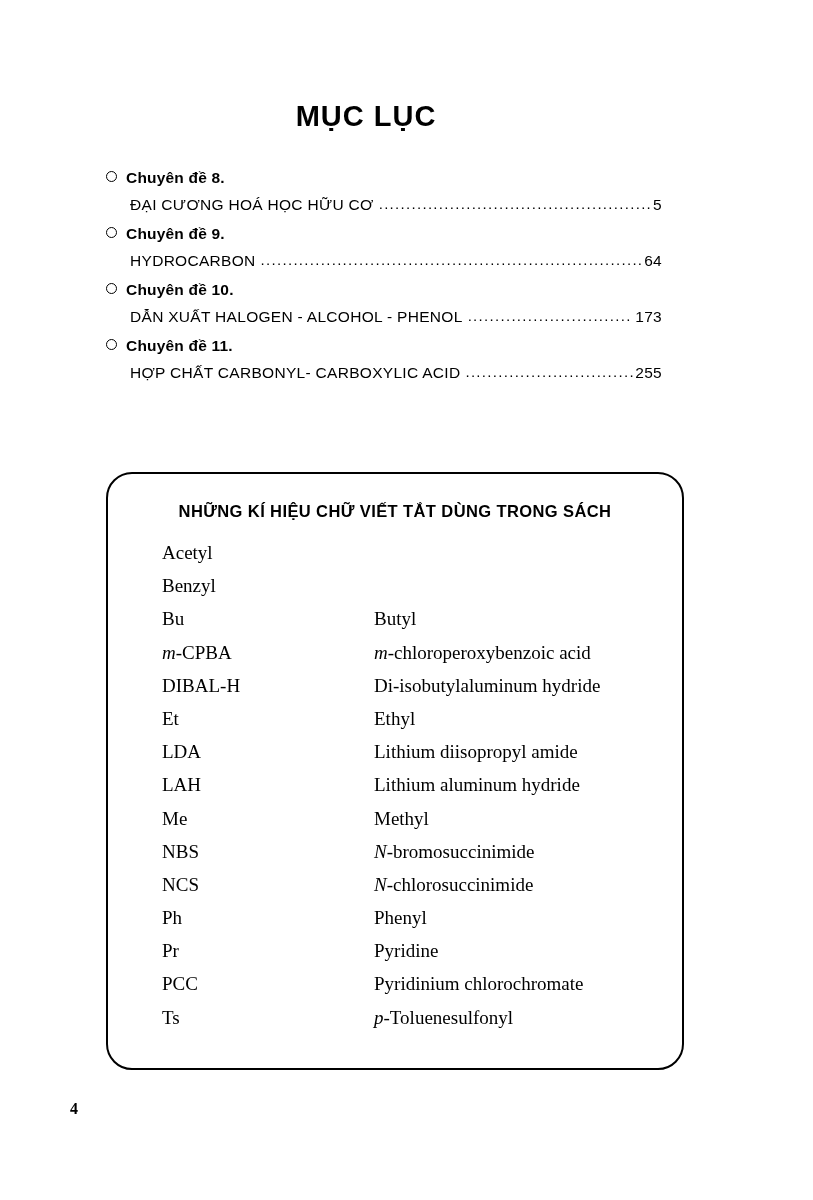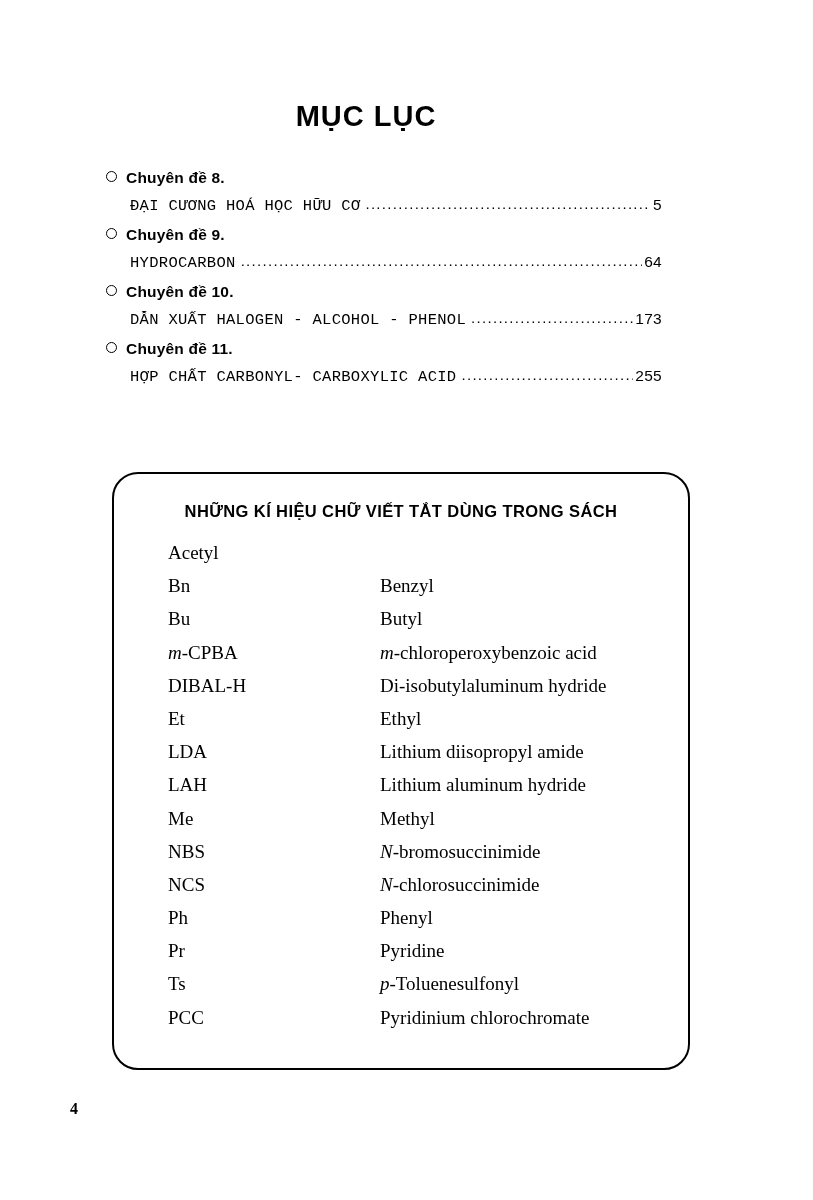--- a/index.html
+++ b/index.html
@@ -63,41 +63,40 @@
     display: flex;
     align-items: baseline;
     padding-left: 24px;
     margin-top: 9px;
     font-size: 15.5px;
     letter-spacing: 0.3px;
     white-space: nowrap;
   }
   .toc-line .t-title {
     flex: 0 0 auto;
-    font-family: Liberation Mono, monospace;
   }
   .toc-line .dots {
     flex: 1 1 auto;
     overflow: hidden;
     white-space: nowrap;
     margin: 0 2px 0 5px;
     font-size: 15px;
     letter-spacing: 1.3px;
     color: #000;
     position: relative;
     top: -1px;
   }
   .toc-line .t-page {
     flex: 0 0 auto;
   }
 
   
   .abbrev-box {
     position: absolute;
-    left: 112px;
+    left: 106px;
     top: 440px;
     width: 578px;
     height: 598px;
     border: 2px solid #000;
     border-radius: 26px;
     box-sizing: border-box;
   }
   .abbrev-title {
     text-align: center;
     font-weight: bold;
@@ -197,21 +196,20 @@
 
   <div class="abbrev-box">
     <div class="abbrev-title">NHỮNG KÍ HIỆU CHỮ VIẾT TẮT DÙNG TRONG SÁCH</div>
     <div class="abbrev-list">
 
       <div class="abbrev-row">
         <span class="def"><i class="ital"></i><span>Acetyl</span></span>
       </div>
 
       <div class="abbrev-row">
-        <span class="sym"><i class="ital"></i><span>Bn</span></span>
         <span class="def"><i class="ital"></i><span>Benzyl</span></span>
       </div>
 
       <div class="abbrev-row">
         <span class="sym"><i class="ital"></i><span>Bu</span></span>
         <span class="def"><i class="ital"></i><span>Butyl</span></span>
       </div>
 
       <div class="abbrev-row">
         <span class="sym"><i class="ital">m</i><span>-CPBA</span></span>
@@ -257,27 +255,27 @@
         <span class="sym"><i class="ital"></i><span>Ph</span></span>
         <span class="def"><i class="ital"></i><span>Phenyl</span></span>
       </div>
 
       <div class="abbrev-row">
         <span class="sym"><i class="ital"></i><span>Pr</span></span>
         <span class="def"><i class="ital"></i><span>Pyridine</span></span>
       </div>
 
       <div class="abbrev-row">
+        <span class="sym"><i class="ital"></i><span>PCC</span></span>
+        <span class="def"><i class="ital"></i><span>Pyridinium chlorochromate</span></span>
+      </div>
+
+      <div class="abbrev-row">
         <span class="sym"><i class="ital"></i><span>Ts</span></span>
         <span class="def"><i class="ital">p</i><span>-Toluenesulfonyl</span></span>
       </div>
 
-      <div class="abbrev-row">
-        <span class="sym"><i class="ital"></i><span>PCC</span></span>
-        <span class="def"><i class="ital"></i><span>Pyridinium chlorochromate</span></span>
-      </div>
-
     </div>
   </div>
 
   <div class="folio">4</div>
 
 </div>
 
 </body></html>

